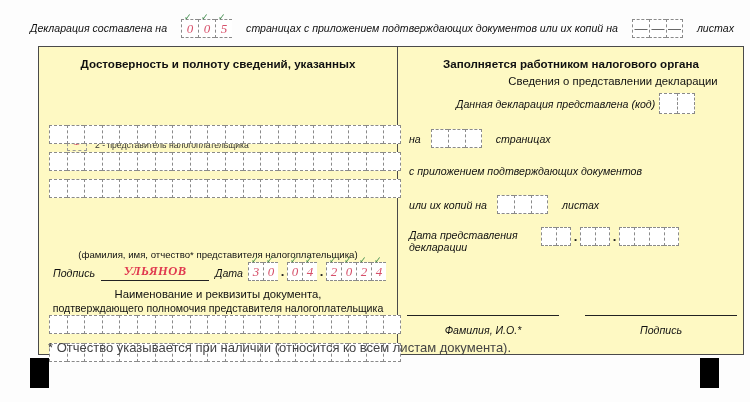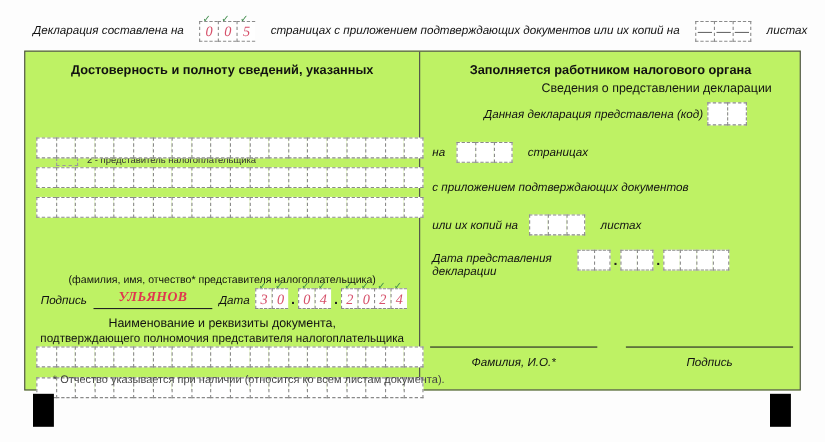--- a/index.html
+++ b/index.html
@@ -32,25 +32,25 @@
     display:flex;align-items:center;
     box-sizing:border-box;
     padding-left:8px;
     font-size:11.5px;
     white-space:nowrap;
   }
   .top-row .txt{margin:0 7px;}
   
   .body-box{
     position:absolute;
-    left:0;top:36px;
+    left:16px;top:36px;
     width:706px;height:309px;
     border:1.6px solid #4a4a4a;
     box-sizing:border-box;
-    background:#bef264;
+    background:#fef9c3;
   }
   .divider{
     position:absolute;
     left:358px;top:0;
     width:0;height:309px;
     border-left:1.6px solid #4a4a4a;
   }
   .left-pane{
     position:absolute;left:0;top:0;width:358px;height:307px;
     box-sizing:border-box;
@@ -64,21 +64,21 @@
   .hdr-bold{
     font-weight:bold;font-size:11.6px;text-align:center;line-height:14px;
     color:#111;
   }
   .hdr-plain{
     font-size:11.3px;text-align:center;line-height:14px;color:#111;
   }
   .small-opt{font-size:8.6px;color:#333;line-height:11px;white-space:nowrap;}
   .caption{font-size:9.6px;text-align:center;color:#111;}
   .label-sm{font-size:10.6px;color:#111;white-space:nowrap;font-style:italic;}
-  .footnote{font-size:10px;color:#444;white-space:nowrap;}
+  .footnote{font-size:13px;color:#444;white-space:nowrap;}
 
   
   .cells{display:flex;}
   .cells .cell{
     border:1px dashed #8a8a8a;
     border-right:none;
     box-sizing:border-box;
     background:#fff;
     display:flex;align-items:center;justify-content:center;
     font-size:13px;

